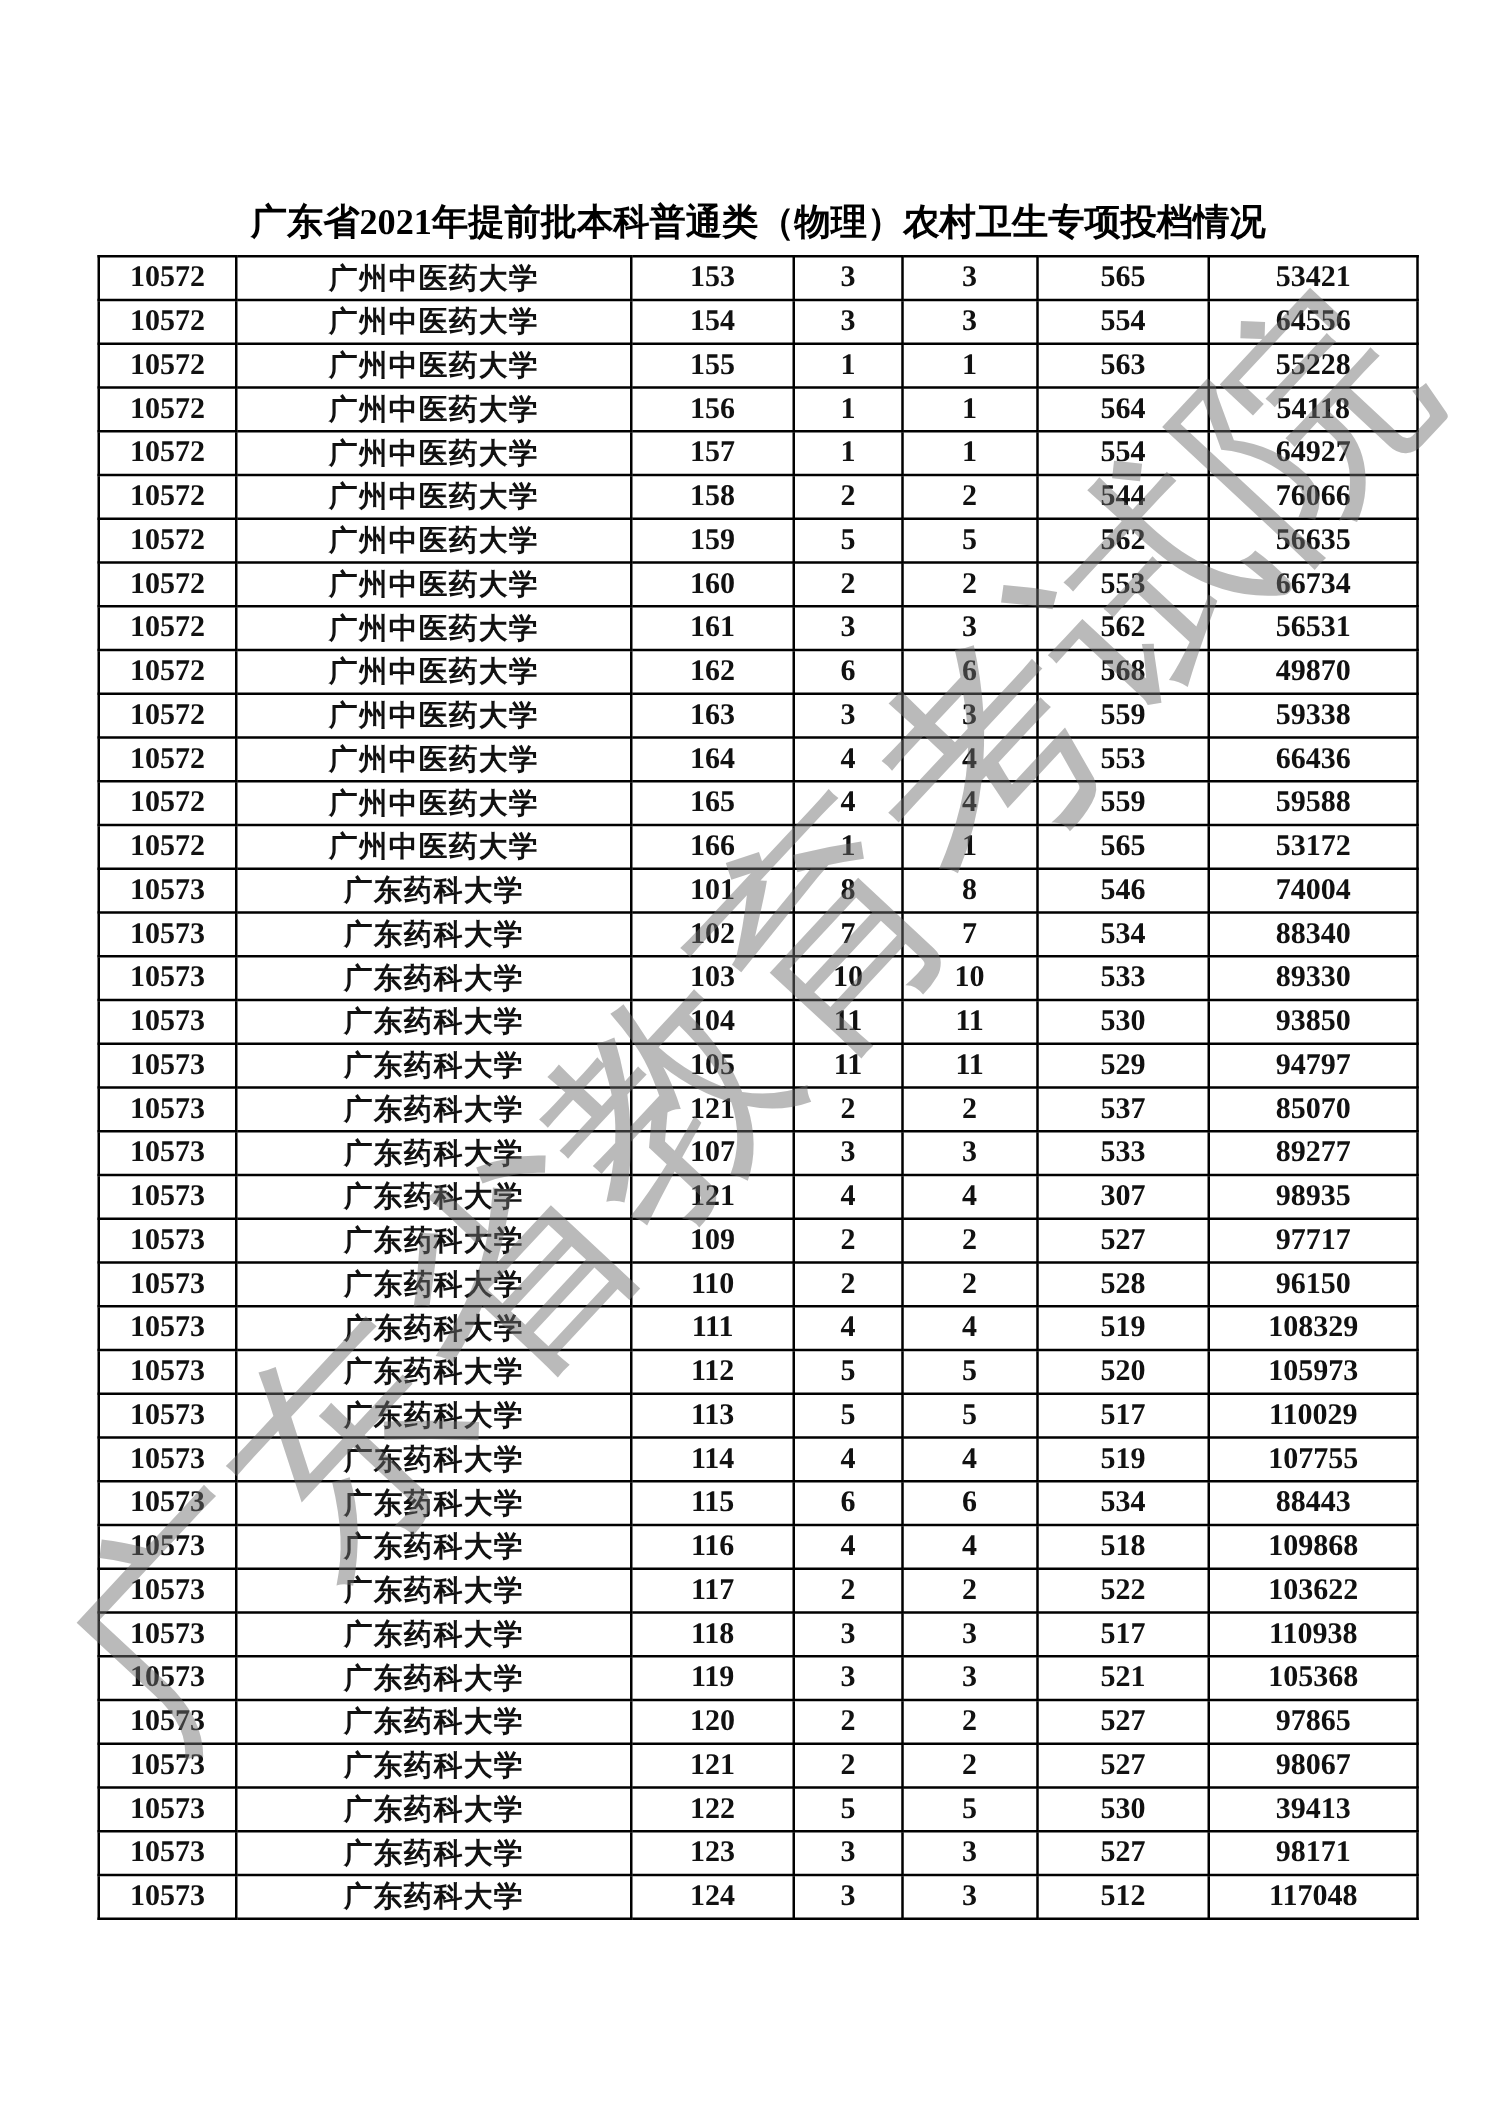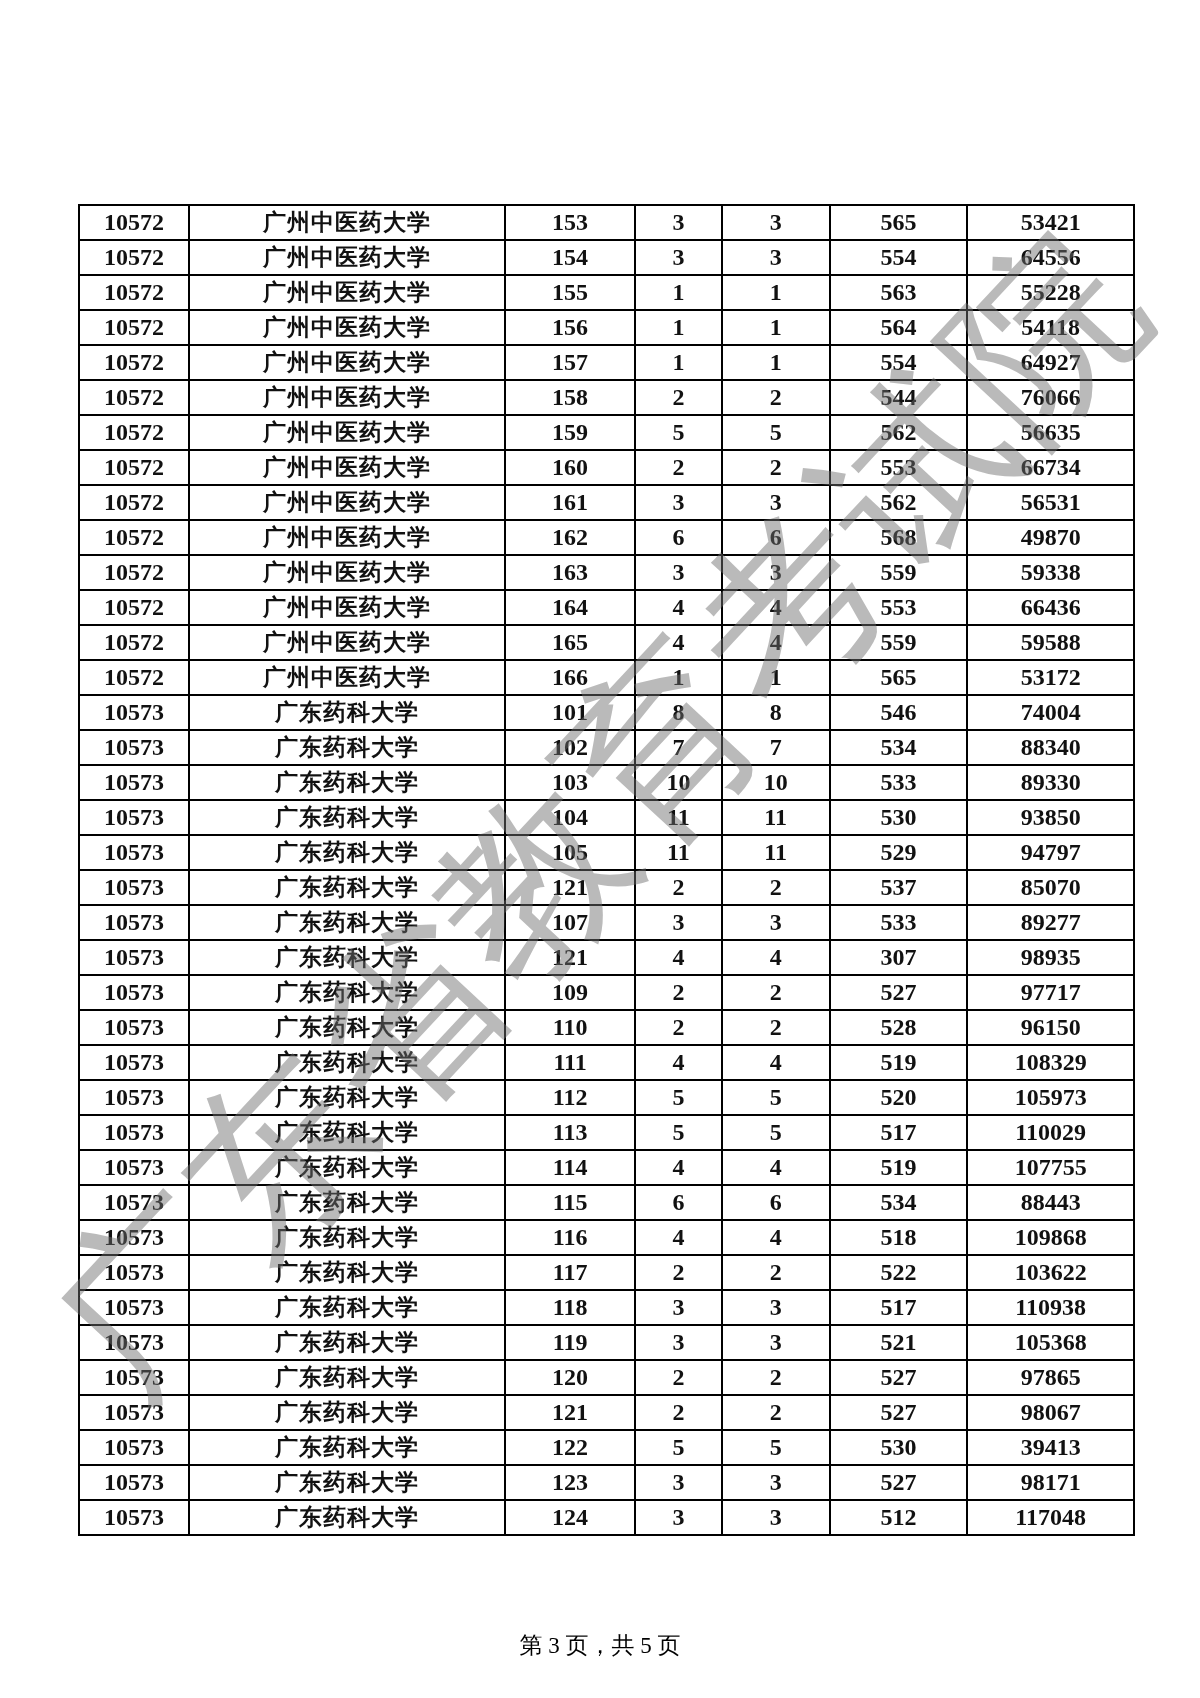--- a/index.html
+++ b/index.html
@@ -71,20 +71,21 @@
     text-align:center;
     font-size:23px;
     color:#000000;
   }
 </style>
 </head>
 <body>
 
 <div class="page">
 
+  <div class="doc-title">广东省2021年提前批本科普通类（物理）农村卫生专项投档情况</div>
 
   <div class="table-wrap">
     <table class="adm">
       <colgroup>
         <col class="c1">
           <col class="c2">
           <col class="c3">
           <col class="c4">
         <col class="c5">
           <col class="c6">
@@ -469,15 +470,14 @@
       <td>3</td>
       <td>512</td>
       <td>117048</td>
     </tr>
   </tbody>
     </table>
   </div>
 
   <div class="watermark">广东省教育考试院</div>
 
-  <div class="page-footer">第 3 页，共 5 页</div>
 
 </div>
 
 </body></html>

